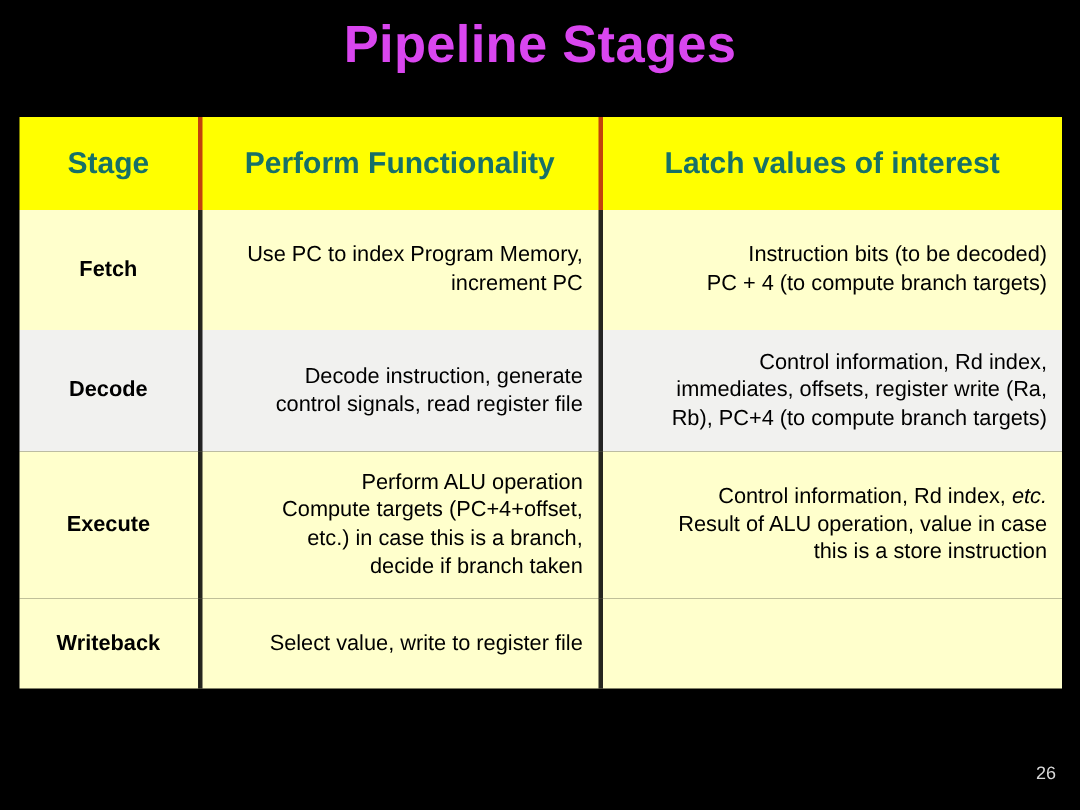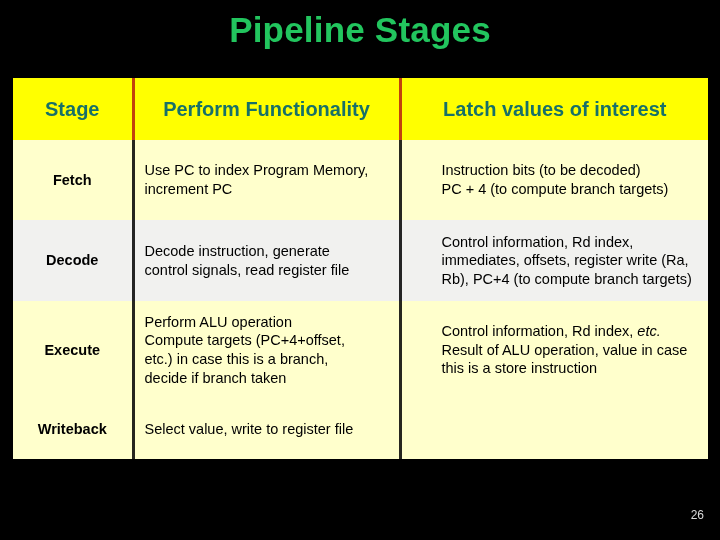--- a/index.html
+++ b/index.html
@@ -20,21 +20,21 @@
     width: 720px;
     height: 540px;
     background: #000000;
   }
   .slide-title {
     position: absolute;
     top: 8px;
     left: 0;
     width: 720px;
     text-align: center;
-    color: #22c55e;
+    color: #d946ef;
     font-size: 35px;
     font-weight: bold;
     letter-spacing: 0.2px;
     line-height: 44px;
     font-family: "Liberation Sans", sans-serif;
   }
   .table-wrap {
     position: absolute;
     left: 13px;
     top: 78px;
@@ -83,21 +83,21 @@
     font-size: 19px;
   }
   td.body-cell { text-align: left; }
 
   .r-fetch td     { height: 64px; }
   .r-decode td    { height: 65px; }
   .r-execute td   { height: 82px; }
   .r-memory td    { height: 75px; }
   .r-writeback td { height: 44px; }
 
-  .cell-line { display: block; white-space: nowrap; }
+  .cell-line { display: block; white-space: nowrap; text-align: right; }
   em.it { font-style: italic; }
 
   .page-number {
     position: absolute;
     right: 16px;
     top: 508px;
     color: #D8D8D8;
     font-size: 12px;
     font-family: "Liberation Sans", sans-serif;
   }

